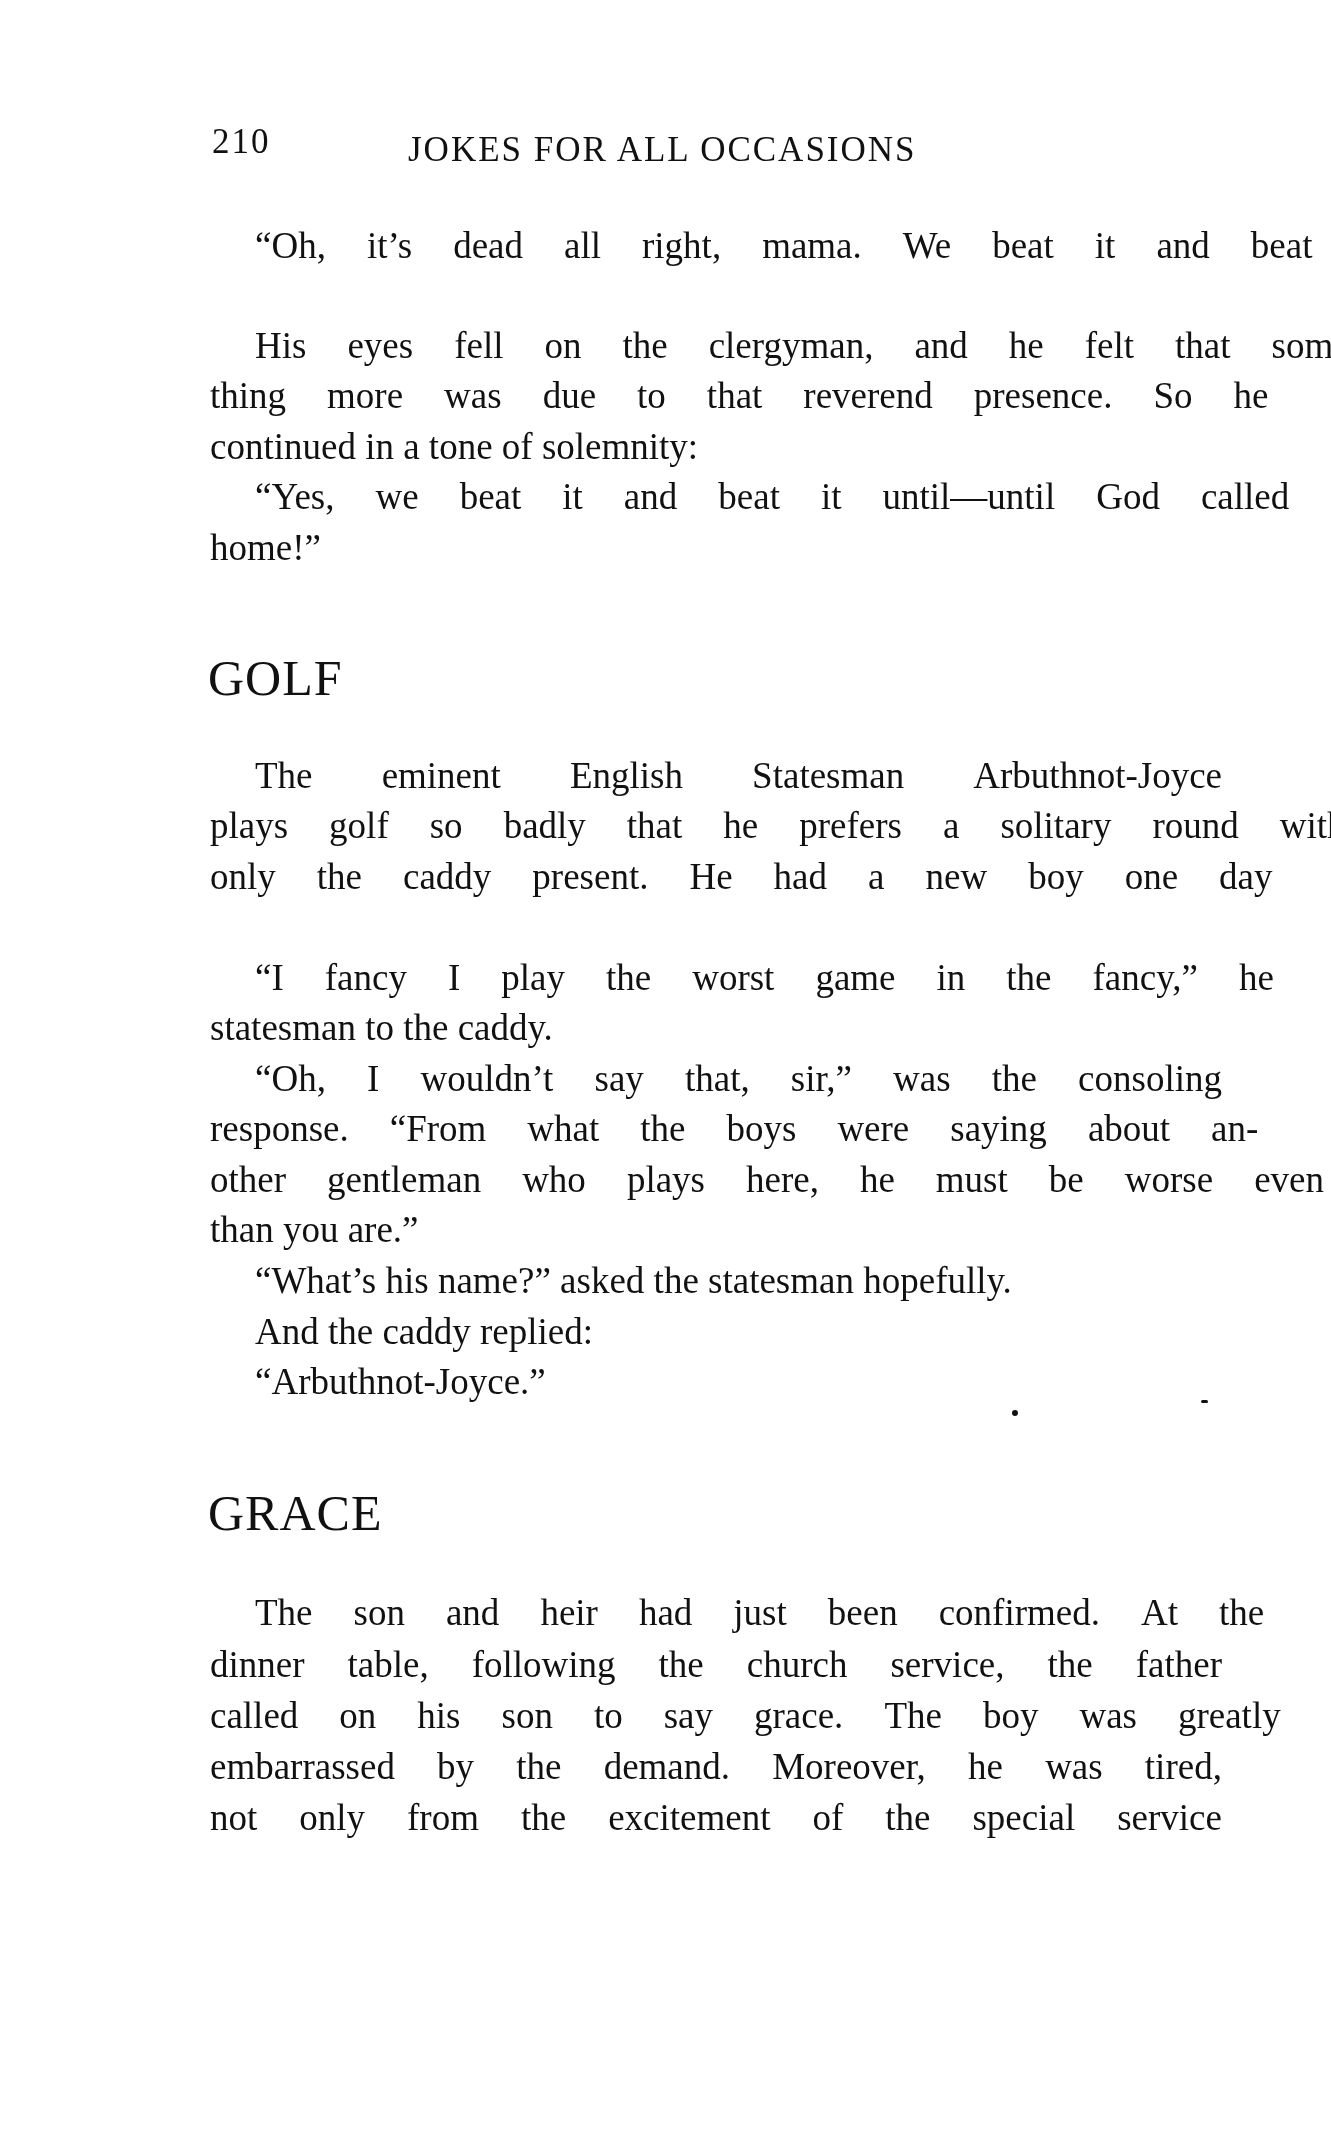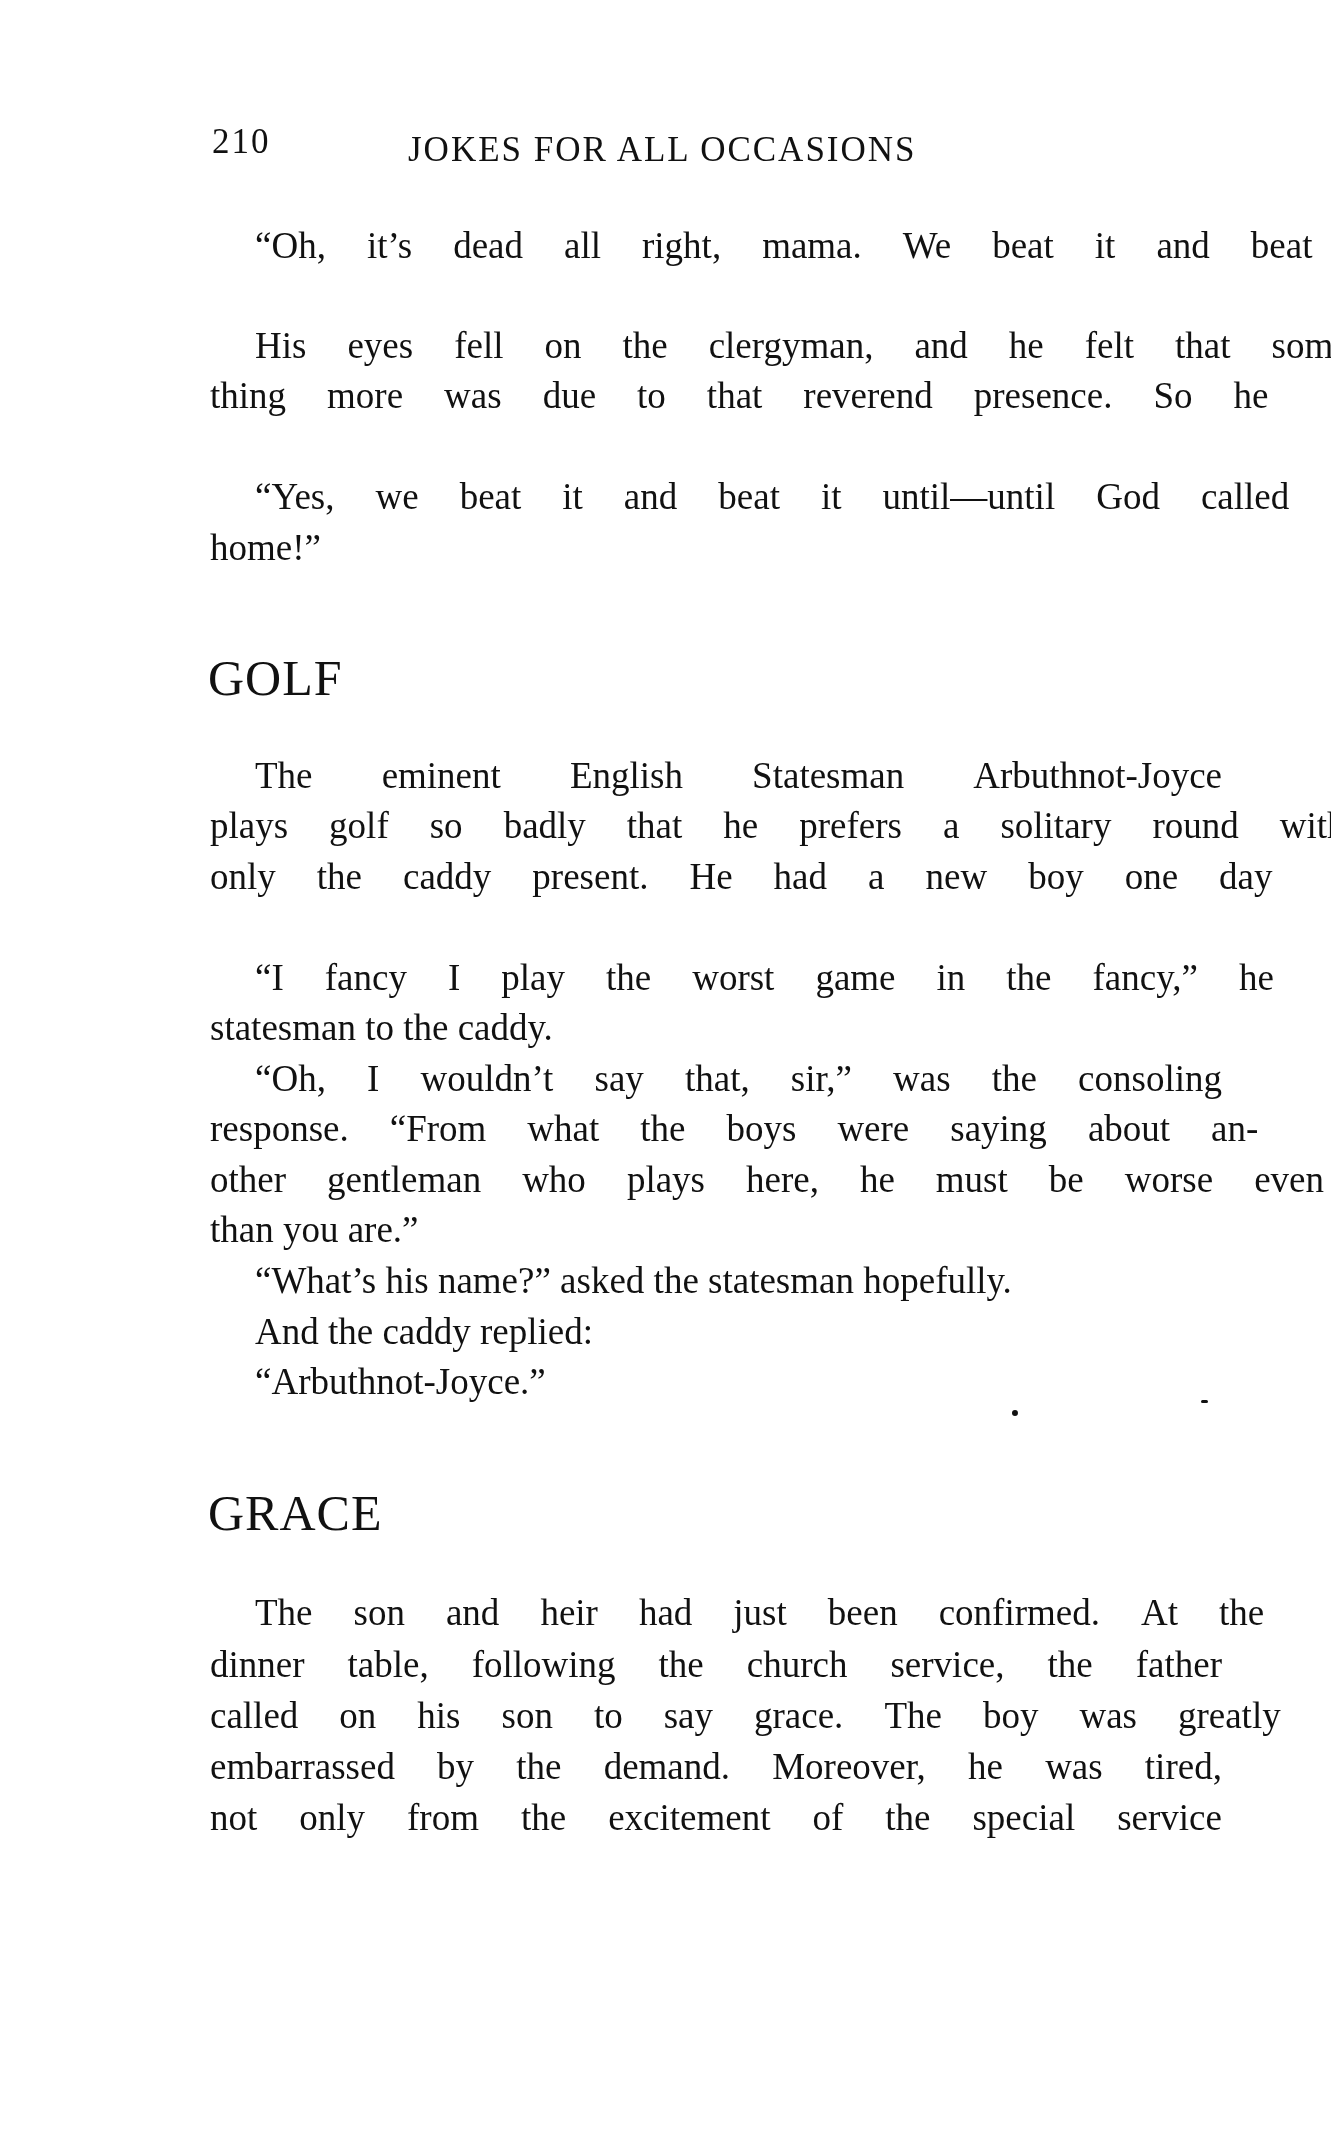--- a/index.html
+++ b/index.html
@@ -62,20 +62,21 @@
       <span class="w">more</span>
       <span class="w">was</span>
       <span class="w">due</span>
       <span class="w">to</span>
       <span class="w">that</span>
       <span class="w">reverend</span>
       <span class="w">presence.</span>
       <span class="w">So</span>
       <span class="w">he</span>
     </div>
+  <div class="line left" style="top:422px">continued in a tone of solemnity:</div>
   <div class="line indent j just" style="top:472px">
       <span class="w">“Yes,</span>
       <span class="w">we</span>
       <span class="w">beat</span>
       <span class="w">it</span>
       <span class="w">and</span>
       <span class="w">beat</span>
       <span class="w">it</span>
       <span class="w">until—until</span>
       <span class="w">God</span>

